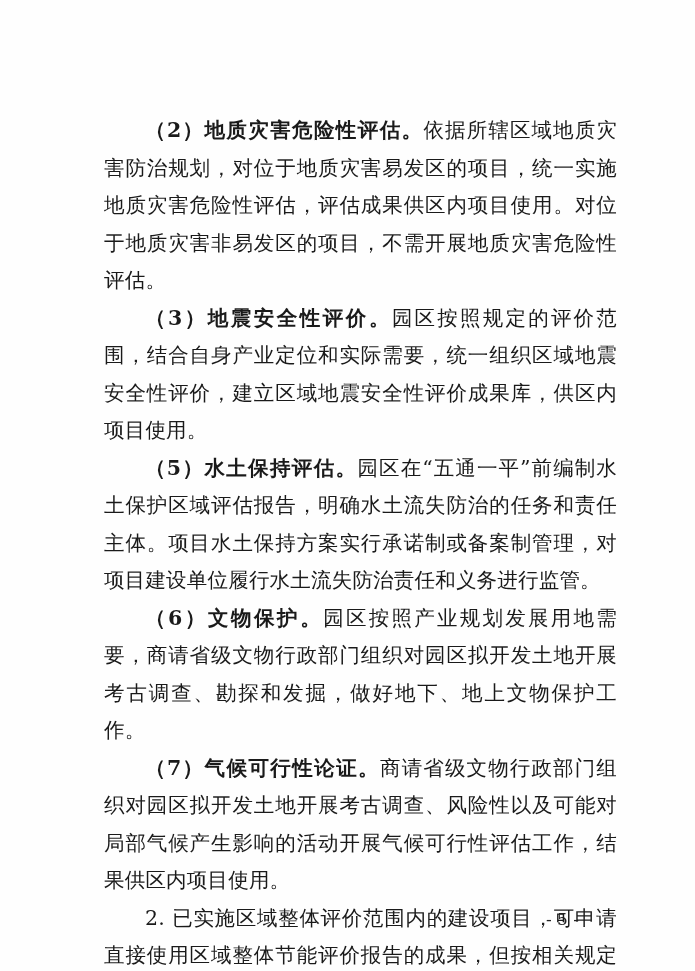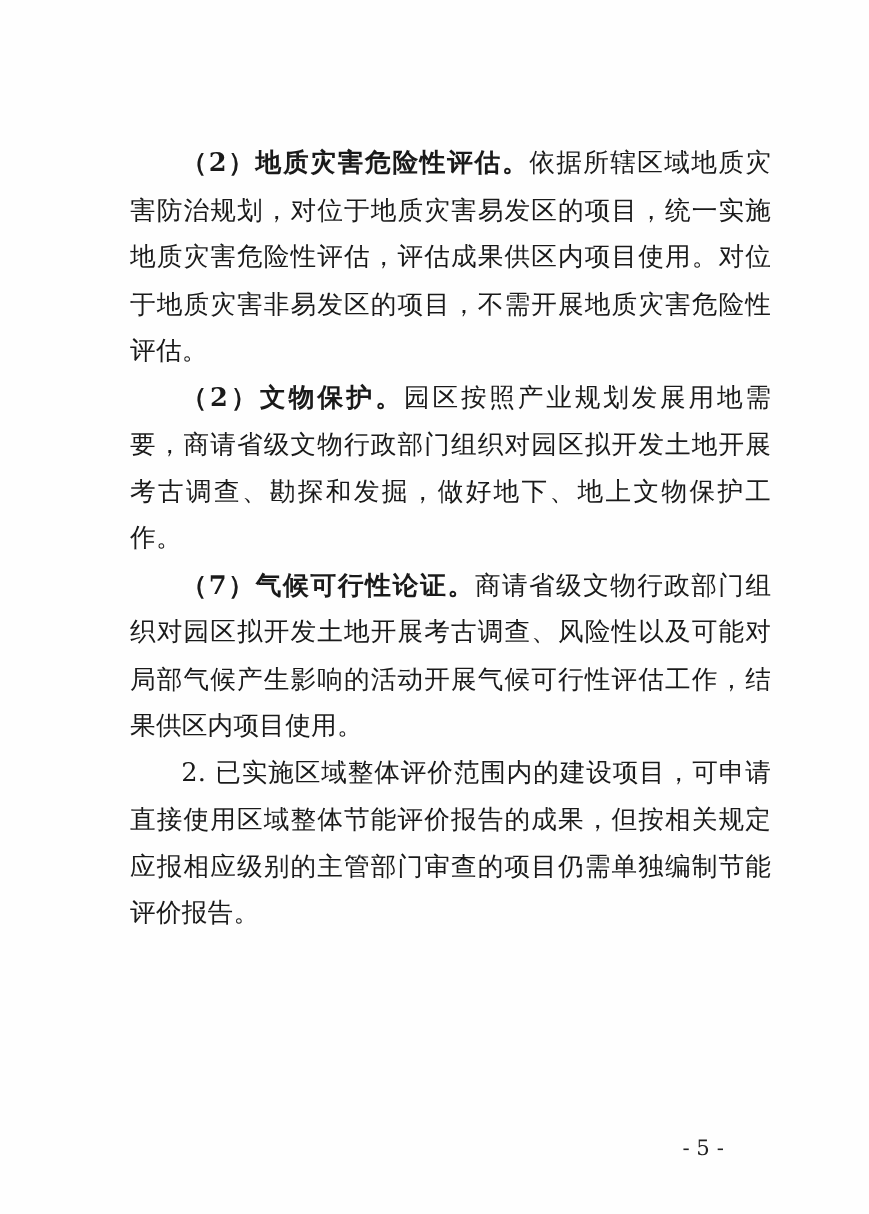--- a/index.html
+++ b/index.html
@@ -61,24 +61,26 @@
   }
 </style>
 </head>
 <body>
 
 <div class="page">
   <div class="body-text">
 
     <p class="para"><span class="lead">（2）地质灾害危险性评估。</span><span class="rest">依据所辖区域地质灾害防治规划，对位于地质灾害易发区的项目，统一实施地质灾害危险性评估，评估成果供区内项目使用。对位于地质灾害非易发区的项目，不需开展地质灾害危险性评估。</span></p>
 
+    <p class="para"><span class="lead">（3）地震安全性评价。</span><span class="rest">园区按照规定的评价范围，结合自身产业定位和实际需要，统一组织区域地震安全性评价，建立区域地震安全性评价成果库，供区内项目使用。</span></p>
 
 
+    <p class="para"><span class="lead">（5）水土保持评估。</span><span class="rest">园区在“五通一平”前编制水土保护区域评估报告，明确水土流失防治的任务和责任主体。项目水土保持方案实行承诺制或备案制管理，对项目建设单位履行水土流失防治责任和义务进行监管。</span></p>
 
-    <p class="para"><span class="lead">（2）文物保护。</span><span class="rest">园区按照产业规划发展用地需要，商请省级文物行政部门组织对园区拟开发土地开展考古调查、勘探和发掘，做好地下、地上文物保护工作。</span></p>
+    <p class="para"><span class="lead">（6）文物保护。</span><span class="rest">园区按照产业规划发展用地需要，商请省级文物行政部门组织对园区拟开发土地开展考古调查、勘探和发掘，做好地下、地上文物保护工作。</span></p>
 
     <p class="para"><span class="lead">（7）气候可行性论证。</span><span class="rest">商请省级文物行政部门组织对园区拟开发土地开展考古调查、风险性以及可能对局部气候产生影响的活动开展气候可行性评估工作，结果供区内项目使用。</span></p>
 
     <p class="para"><span class="lead"></span><span class="rest">2. 已实施区域整体评价范围内的建设项目，可申请直接使用区域整体节能评价报告的成果，但按相关规定应报相应级别的主管部门审查的项目仍需单独编制节能评价报告。</span></p>
 
   </div>
 
   <div class="footer">
     <span class="pgnum">- 5 -</span>
   </div>

